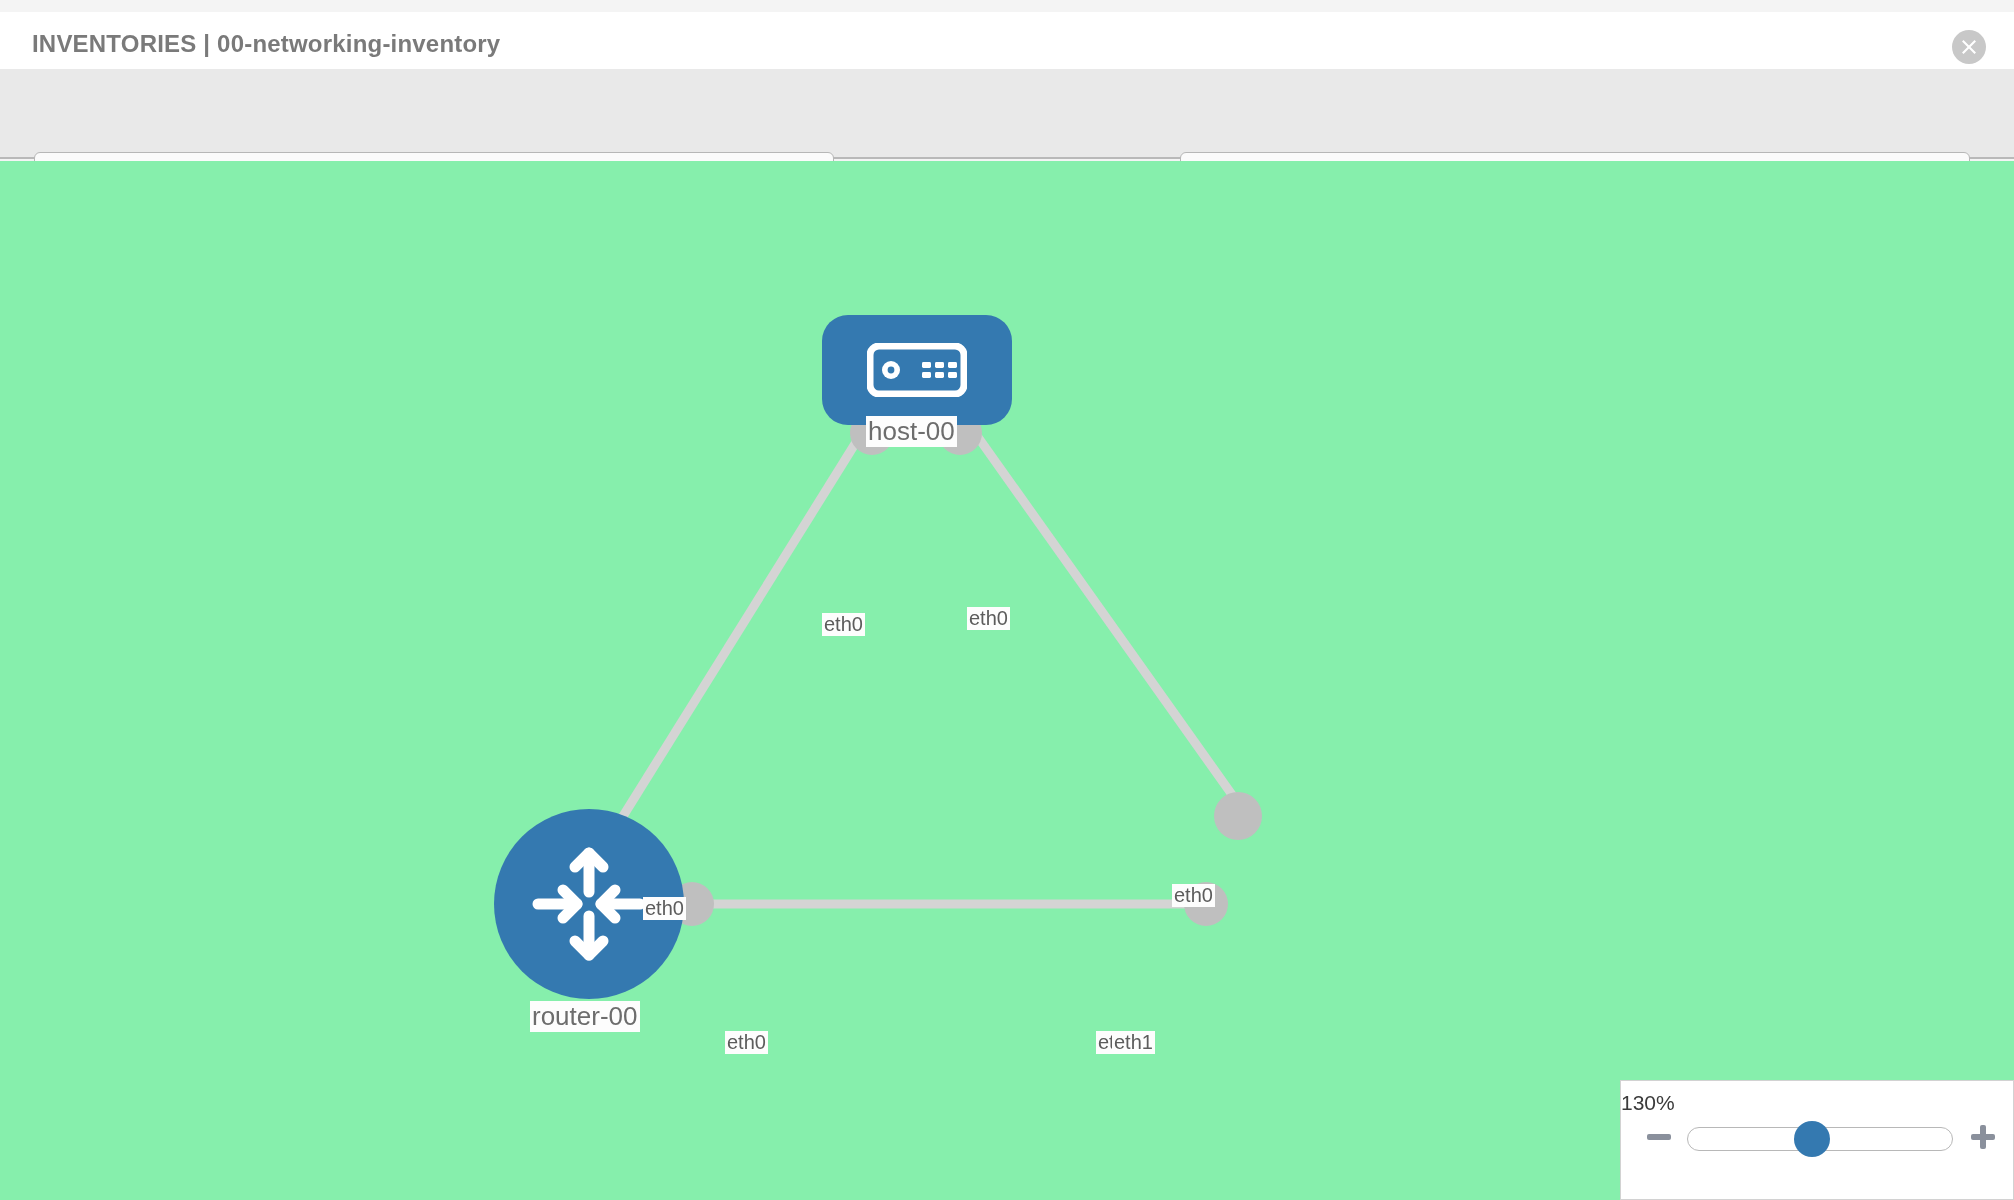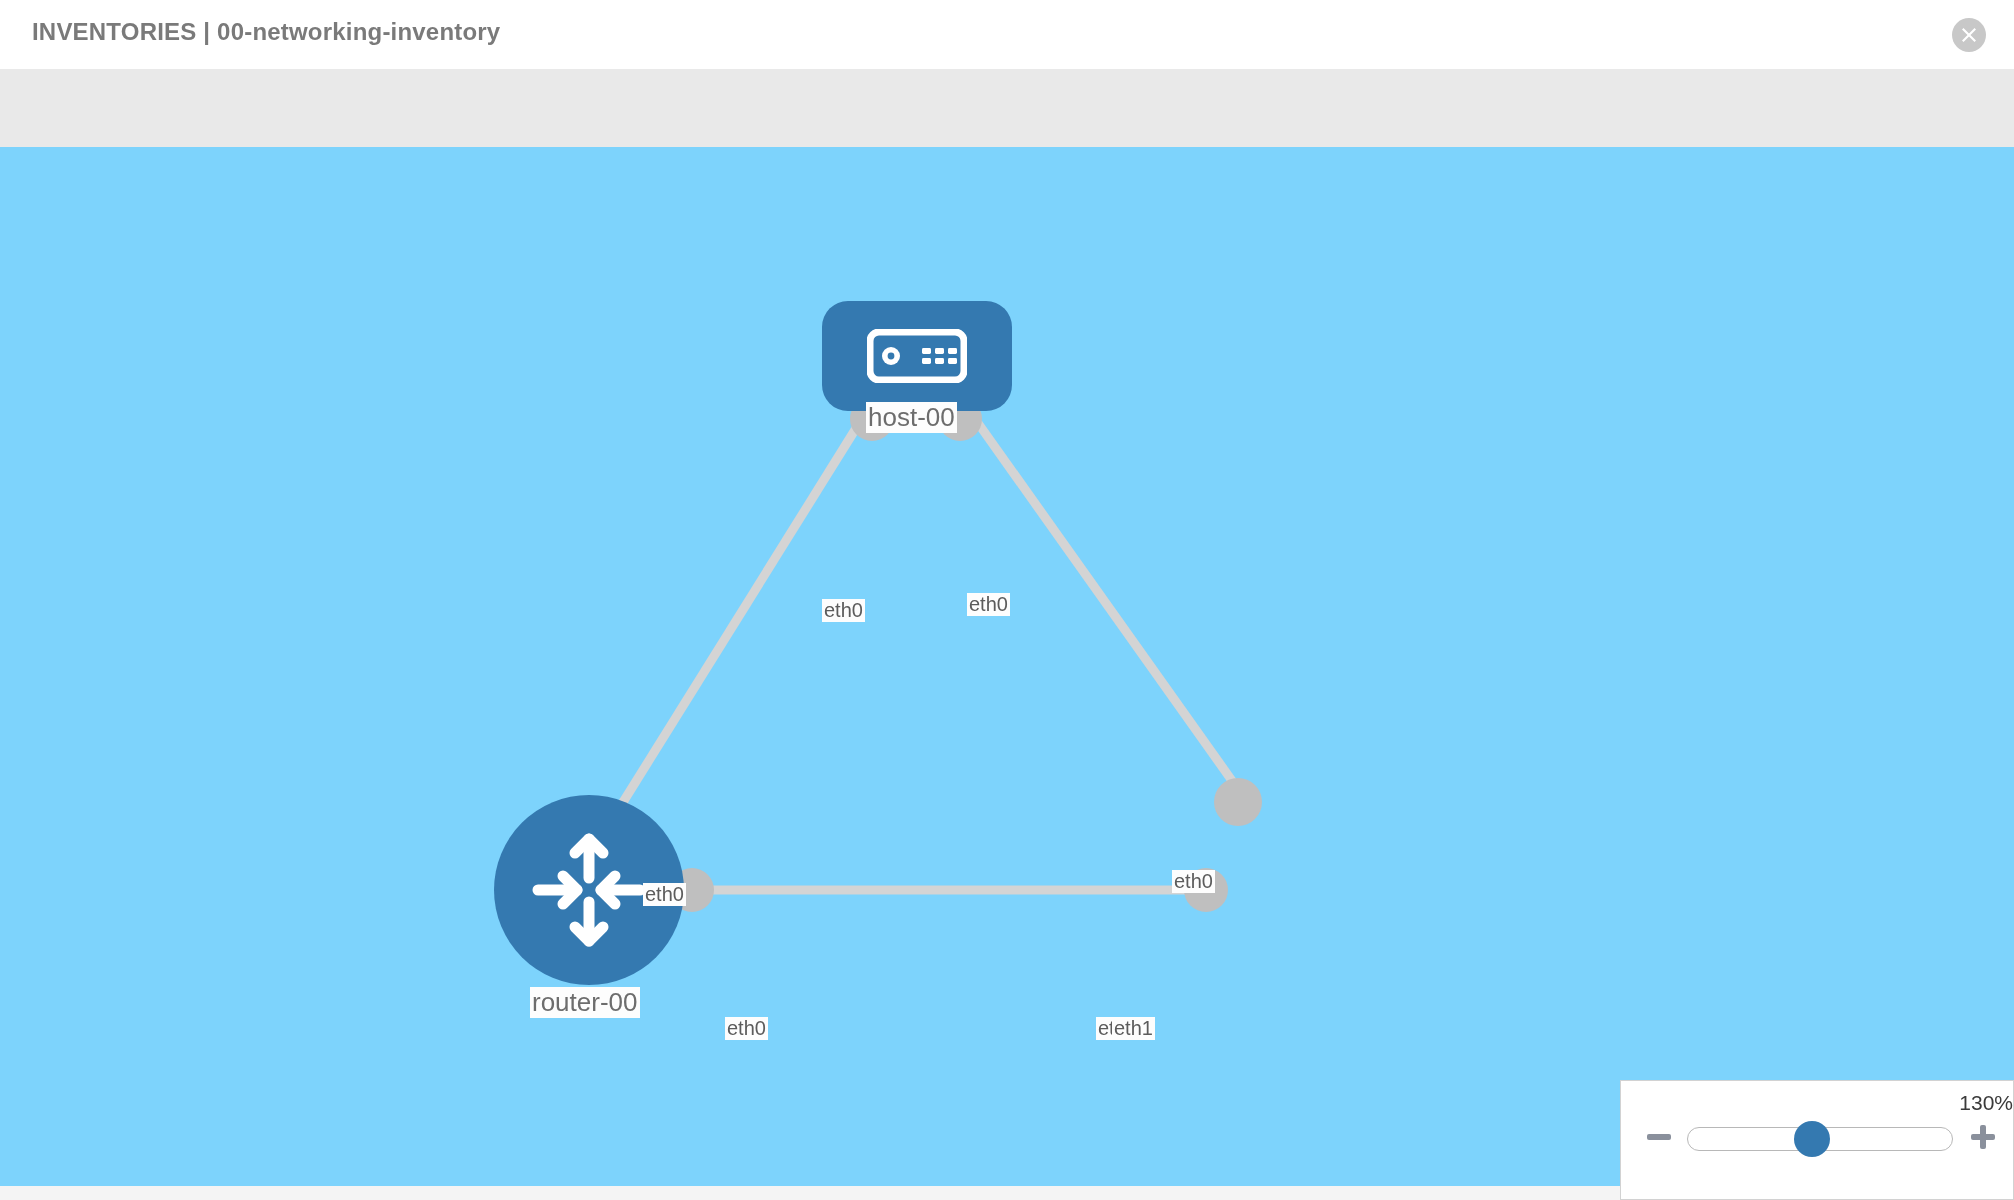--- a/index.html
+++ b/index.html
@@ -14,21 +14,21 @@
   #app {
     position: relative;
     width: 2014px;
     height: 1200px;
     background: #f4f4f4;
   }
 
   
   .header {
     position: absolute;
-    left: 0; top: 0;
+    left: 0; top: 12px;
     width: 2014px;
     height: 85px;
     background: #ffffff;
     border-bottom: 7px solid #1d4ed8;
   }
   .header-title {
     position: absolute;
     left: 32px;
     top: 18px;
     font-size: 24px;
@@ -91,24 +91,24 @@
     top: 94px;
     width: 40px; height: 40px;
     cursor: pointer;
   }
   #wrench-icon { left: 1040px; }
   #key-icon    { left: 1108px; }
 
   
   .canvas {
     position: absolute;
-    left: 0; top: 147px;
+    left: 0; top: 161px;
     width: 2014px;
     height: 1039px;
-    background: #7dd3fc;
+    background: #86efac;
     overflow: hidden;
   }
   .canvas svg.links {
     position: absolute;
     left: 0; top: 0;
     width: 2014px; height: 1039px;
   }
 
   
   .node {
@@ -163,21 +163,21 @@
     top: 1080px;
     width: 394px;
     height: 120px;
     background: #ffffff;
     border: 1px solid #d2d2d2;
   }
   .zoom-value {
     position: absolute;
     top: 10px;
     left: 0; right: 0;
-    text-align: right;
+    text-align: left;
     font-size: 21px;
     color: #3b3b3b;
   }
   .zoom-minus, .zoom-plus {
     position: absolute;
     top: 42px;
     width: 28px; height: 28px;
     cursor: pointer;
   }
   .zoom-minus { left: 24px; }

